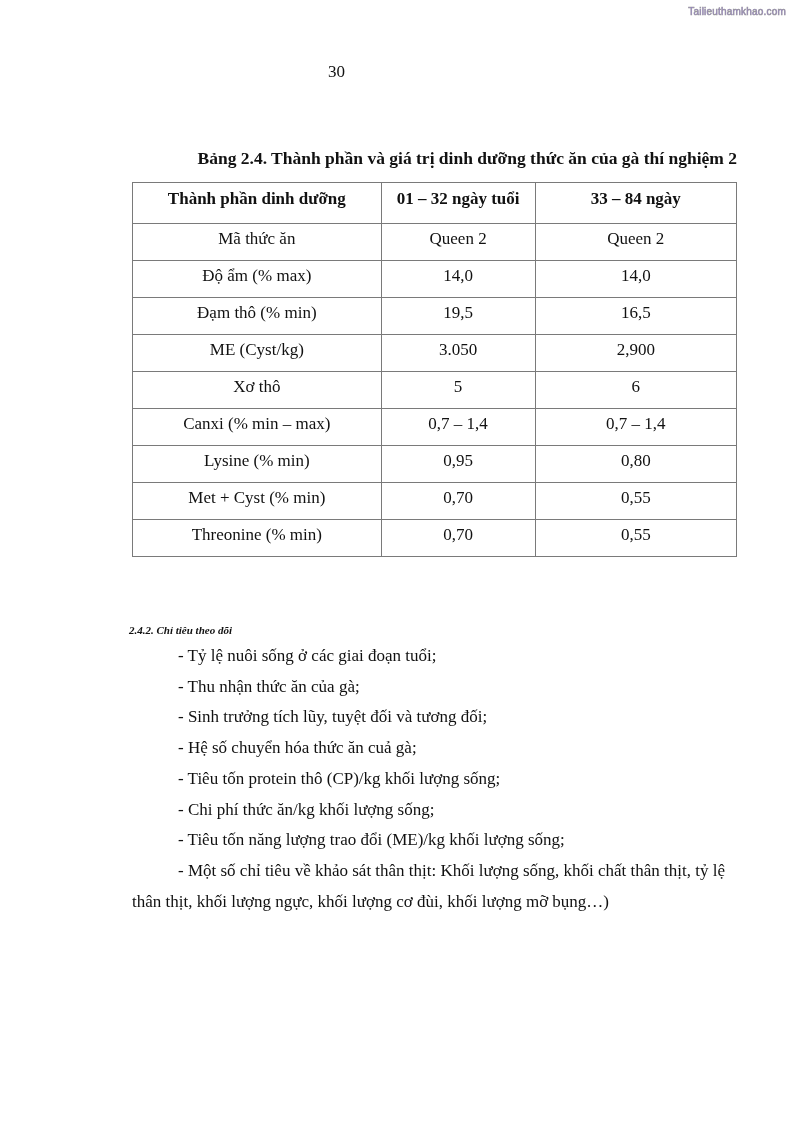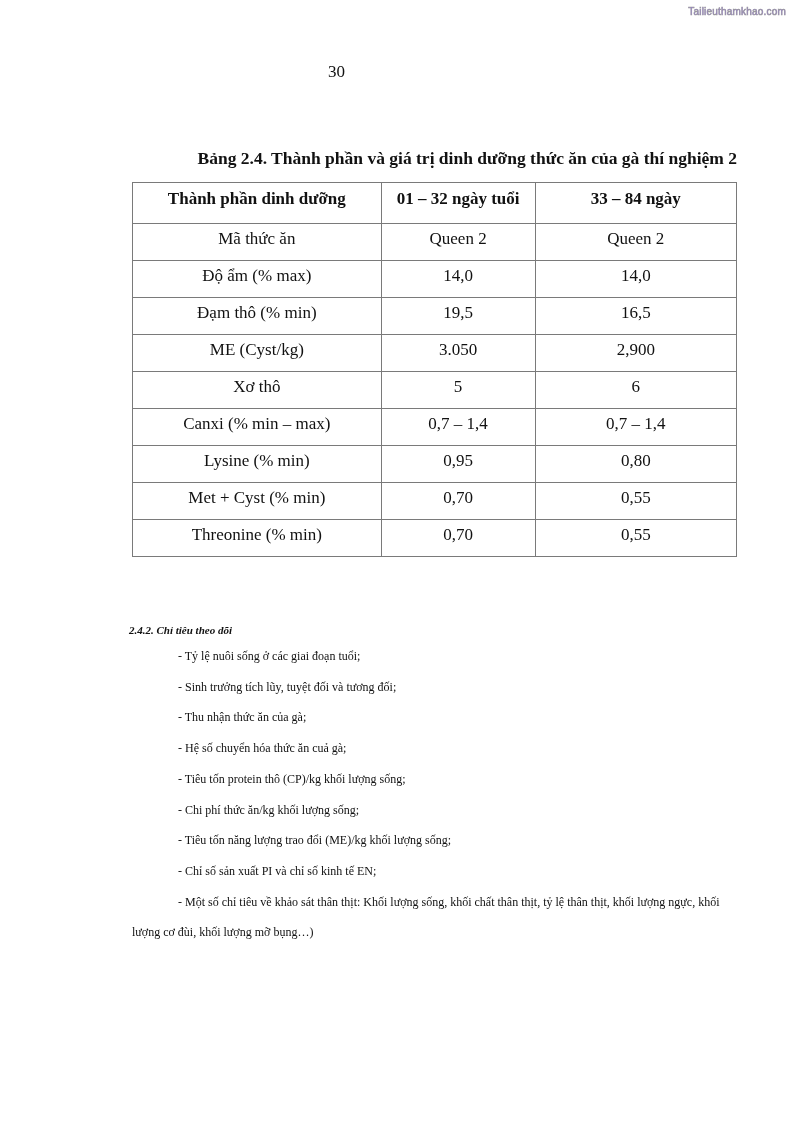--- a/index.html
+++ b/index.html
@@ -77,21 +77,21 @@
       font-weight: bold;
       font-style: italic;
       font-size: 11px;
       margin-top: 13px;
     }
     .indicators {
       position: absolute;
       top: 641px;
       left: 132px;
       width: 605px;
-      font-size: 12px;
+      font-size: 17px;
       line-height: 30.7px;
     }
     .indicators .item {
       padding-left: 46px;
       white-space: nowrap;
     }
     .indicators .para {
       text-indent: 46px;
     }
   </style>
@@ -163,21 +163,20 @@
       <td>0,70</td>
       <td>0,55</td>
     </tr>
   </tbody>
 </table>
 
 <div class="section-heading">2.4.2. Chỉ tiêu theo dõi</div>
 
 <div class="indicators">
   <div class="item">- Tỷ lệ nuôi sống ở các giai đoạn tuổi;</div>
+  <div class="item">- Thu nhận thức ăn của gà;</div>
   <div class="item">- Sinh trưởng tích lũy, tuyệt đối và tương đối;</div>
-  <div class="item">- Thu nhận thức ăn của gà;</div>
   <div class="item">- Hệ số chuyển hóa thức ăn cuả gà;</div>
   <div class="item">- Tiêu tốn protein thô (CP)/kg khối lượng sống;</div>
   <div class="item">- Chi phí thức ăn/kg khối lượng sống;</div>
   <div class="item">- Tiêu tốn năng lượng trao đổi (ME)/kg khối lượng sống;</div>
-  <div class="item">- Chỉ số sản xuất PI và chỉ số kinh tế EN;</div>
   <div class="para">- Một số chỉ tiêu về khảo sát thân thịt: Khối lượng sống, khối chất thân thịt, tỷ lệ thân thịt, khối lượng ngực, khối lượng cơ đùi, khối lượng mỡ bụng…)</div>
 </div>
 
 </body></html>

